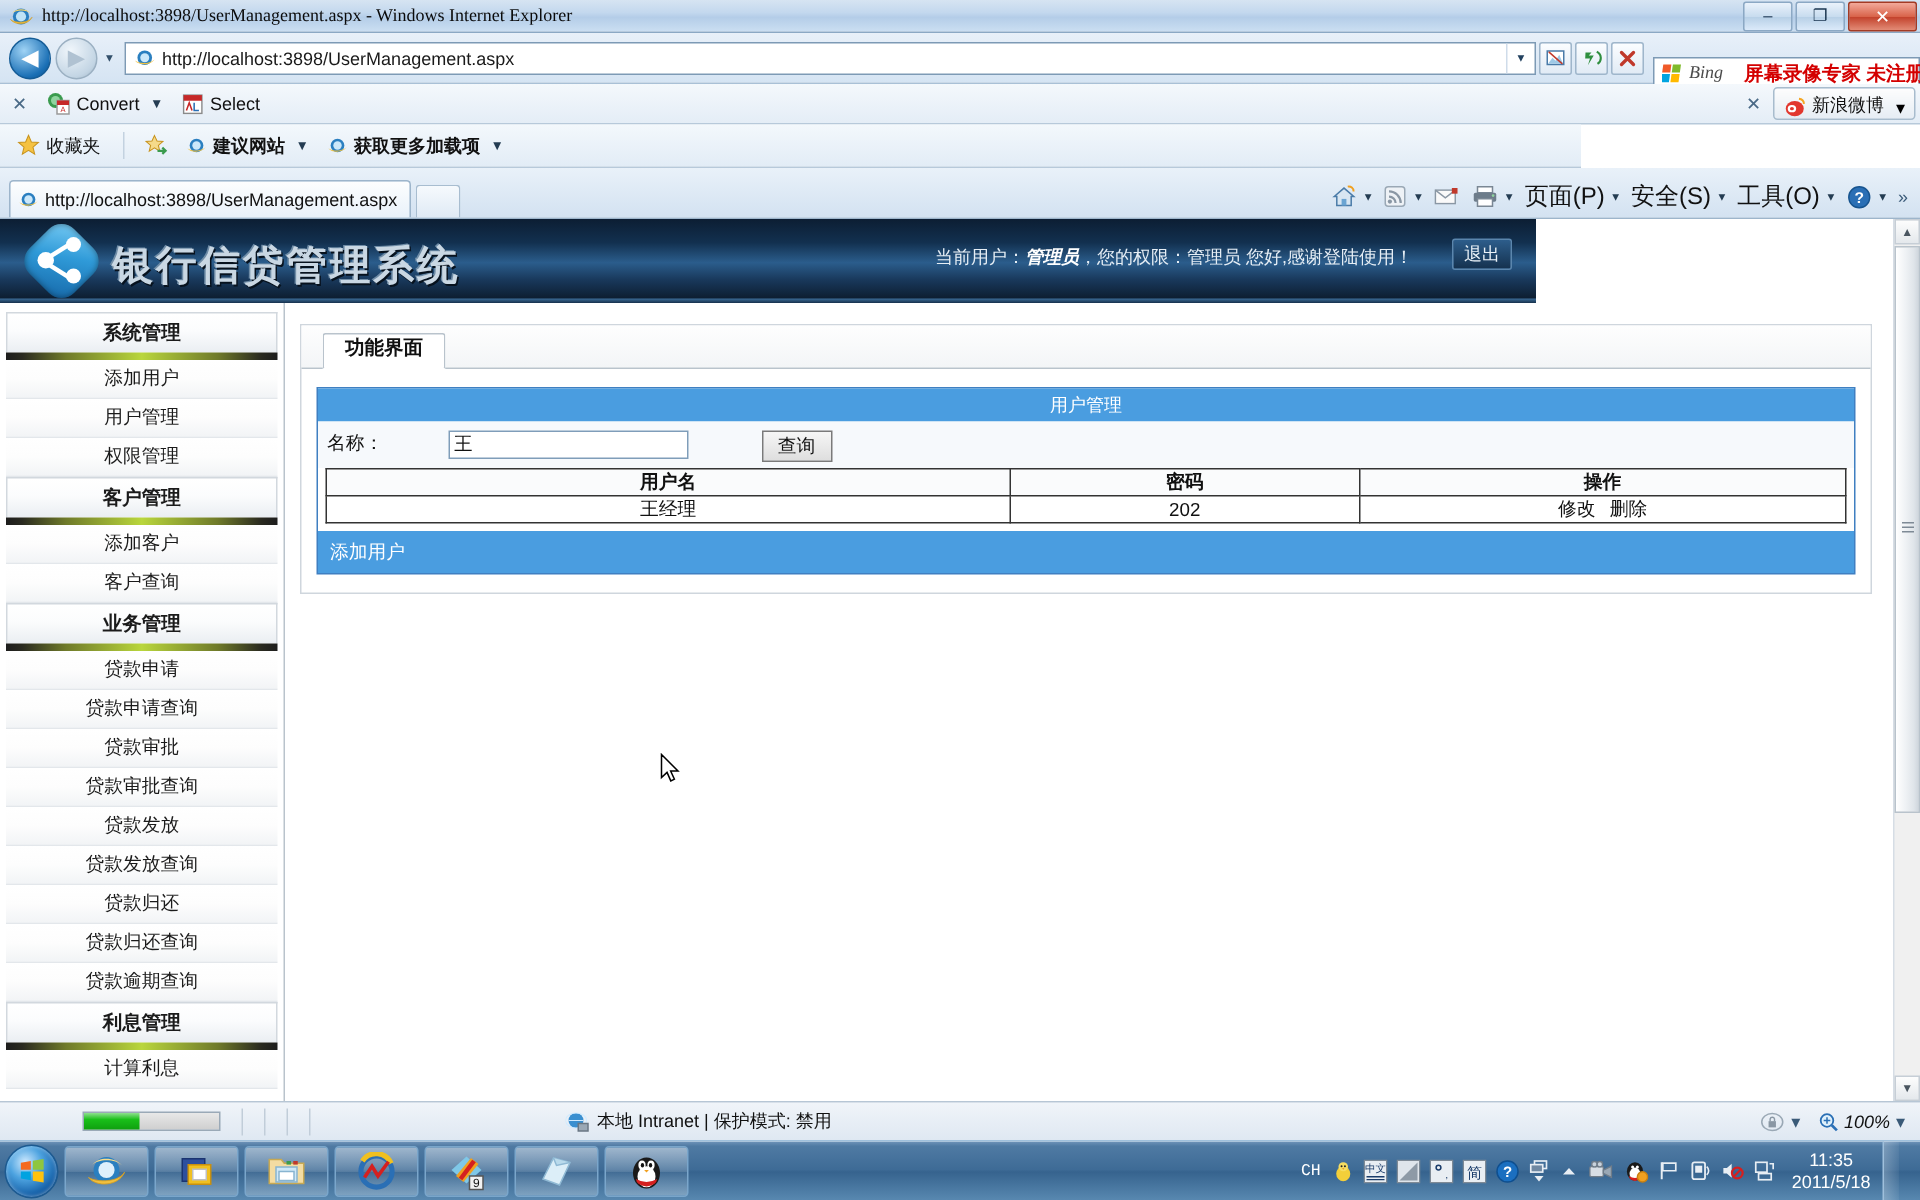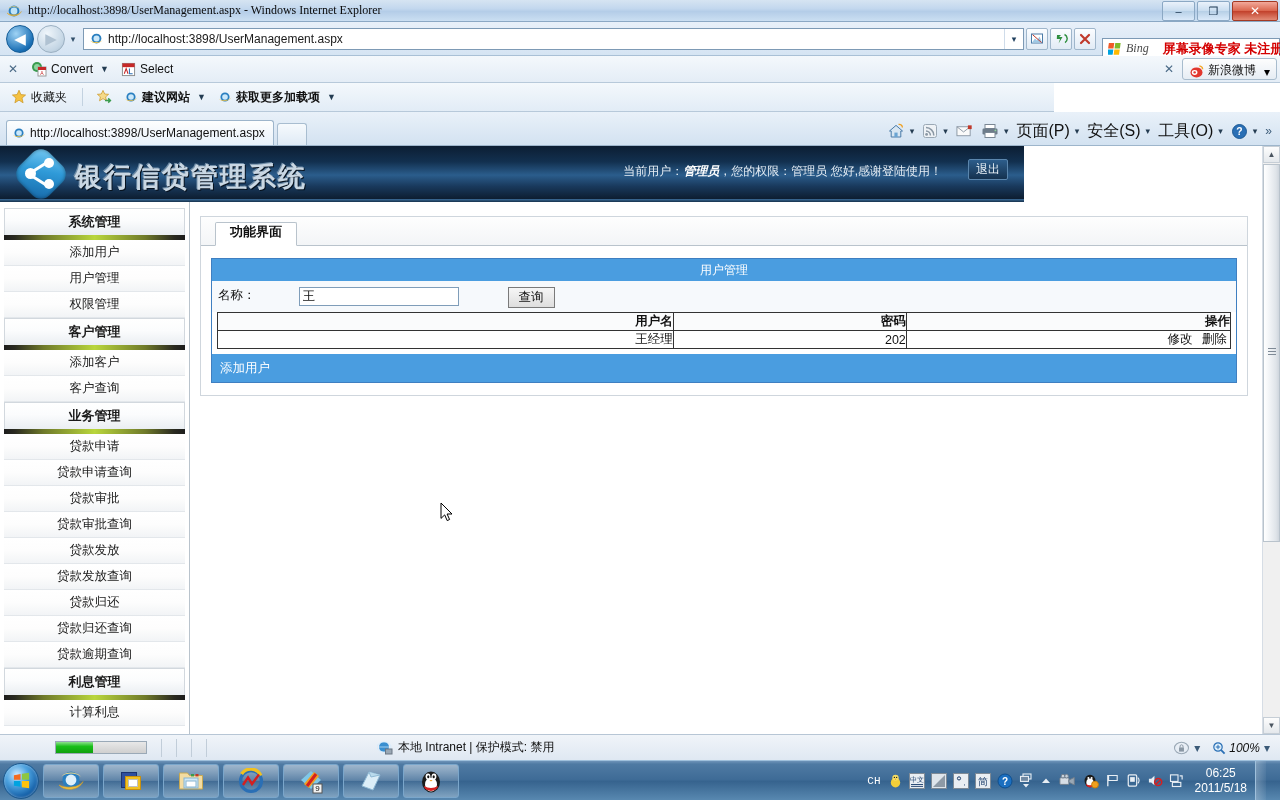--- a/index.html
+++ b/index.html
@@ -246,21 +246,21 @@
     font-family:"Liberation Sans",sans-serif;
   }
   .srch-btn{
     margin-left:8px;height:21px;padding:0 10px;border:1px solid #7a7a7a;
     background:linear-gradient(to bottom,#f6f6f6,#dedede);
     font-size:12.5px;color:#111;box-sizing:border-box;
     font-family:"Liberation Sans",sans-serif;
   }
   table.dt{border-collapse:collapse;width:calc(100% - 10px);margin:0 5px 5px 5px;background:#fff;}
   table.dt th,table.dt td{
-    border:1px solid #333;font-size:12.5px;color:#111;text-align:right;
+    border:1px solid #333;font-size:12.5px;color:#111;text-align:center;
     padding:0;height:16px;box-sizing:border-box;
   }
   table.dt th{background:#fafbfc;font-weight:bold;}
   table.dt td{background:#fff;}
   td.act a{color:#111;text-decoration:none;margin:0 3px;}
   .grid-foot{
     height:28px;background:#4a9de0;display:flex;align-items:center;padding-left:8px;
   }
   .grid-foot .lnk{color:#fff;font-size:12.5px;text-decoration:none;}
 
@@ -969,20 +969,20 @@
         </svg>
       </span>
       <span class="ti">
         <svg width="15" height="15" viewBox="0 0 16 16">
           <rect x="1.6" y="2" width="8" height="7" fill="none" stroke="#e8eef4" stroke-width="1.2"></rect>
           <rect x="3.6" y="10" width="9" height="4.4" fill="none" stroke="#e8eef4" stroke-width="1.2"></rect>
           <path d="M11.4 3 H14 V7" stroke="#e8eef4" stroke-width="1.2" fill="none"></path>
         </svg>
       </span>
       <div class="clock">
-        <div>06:25</div>
+        <div>11:35</div>
         <div>2011/5/18</div>
       </div>
       <div class="showdesk"></div>
     </div>
   </div>
 
 </div>
 
 </body></html>

